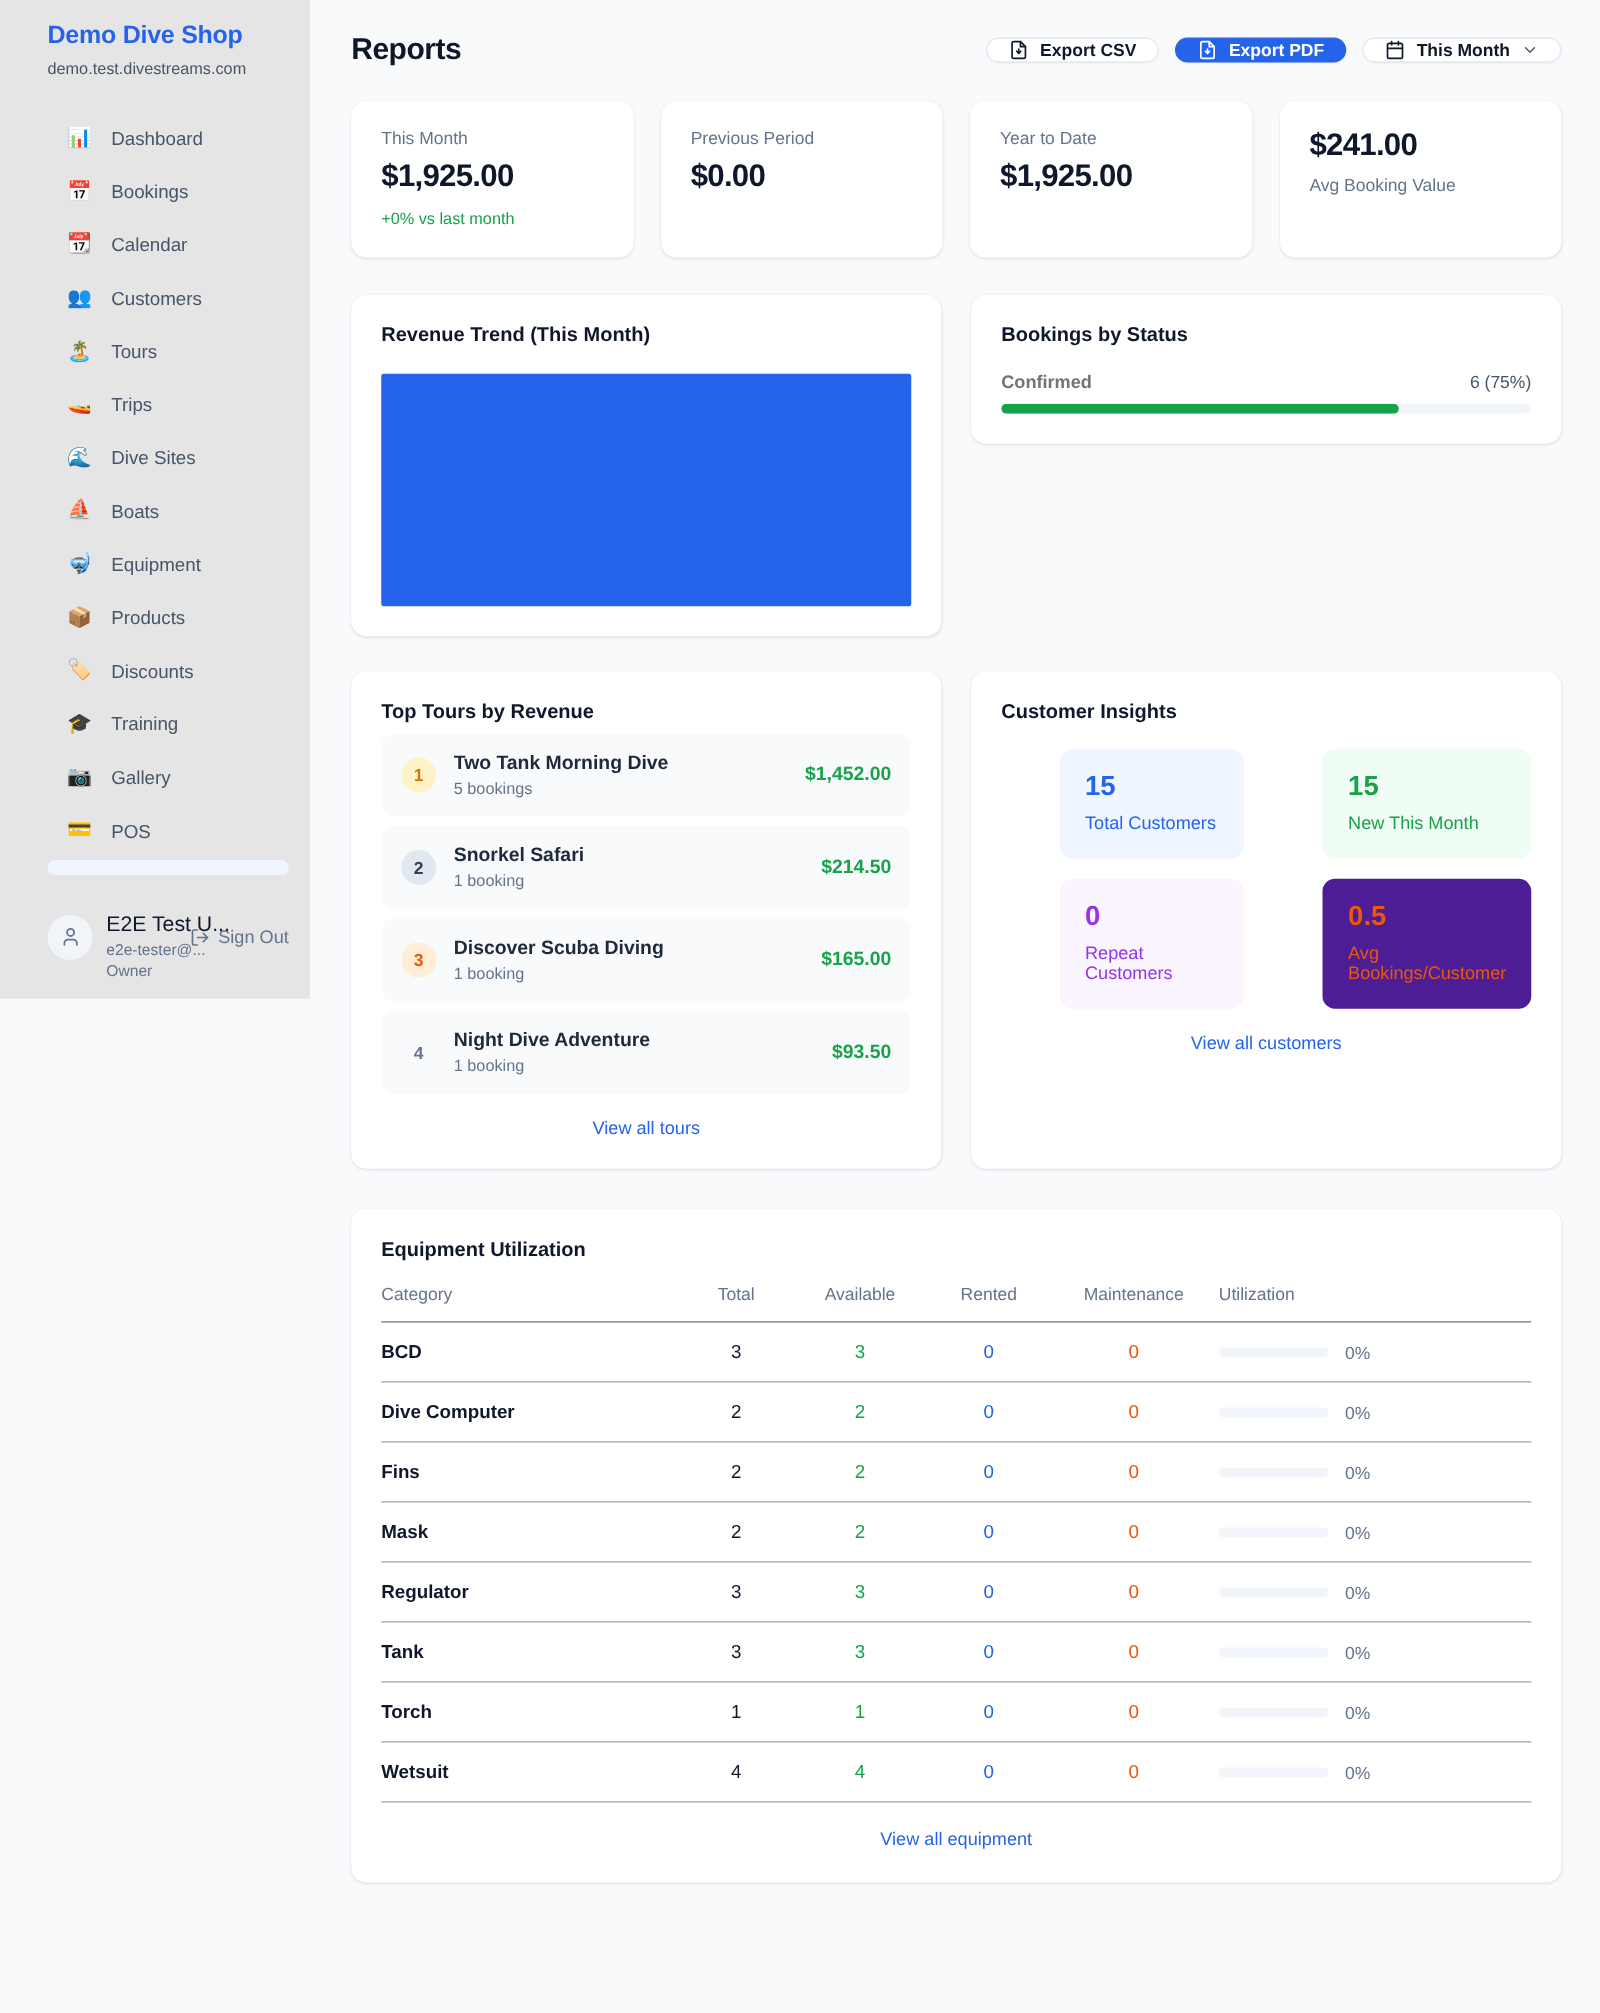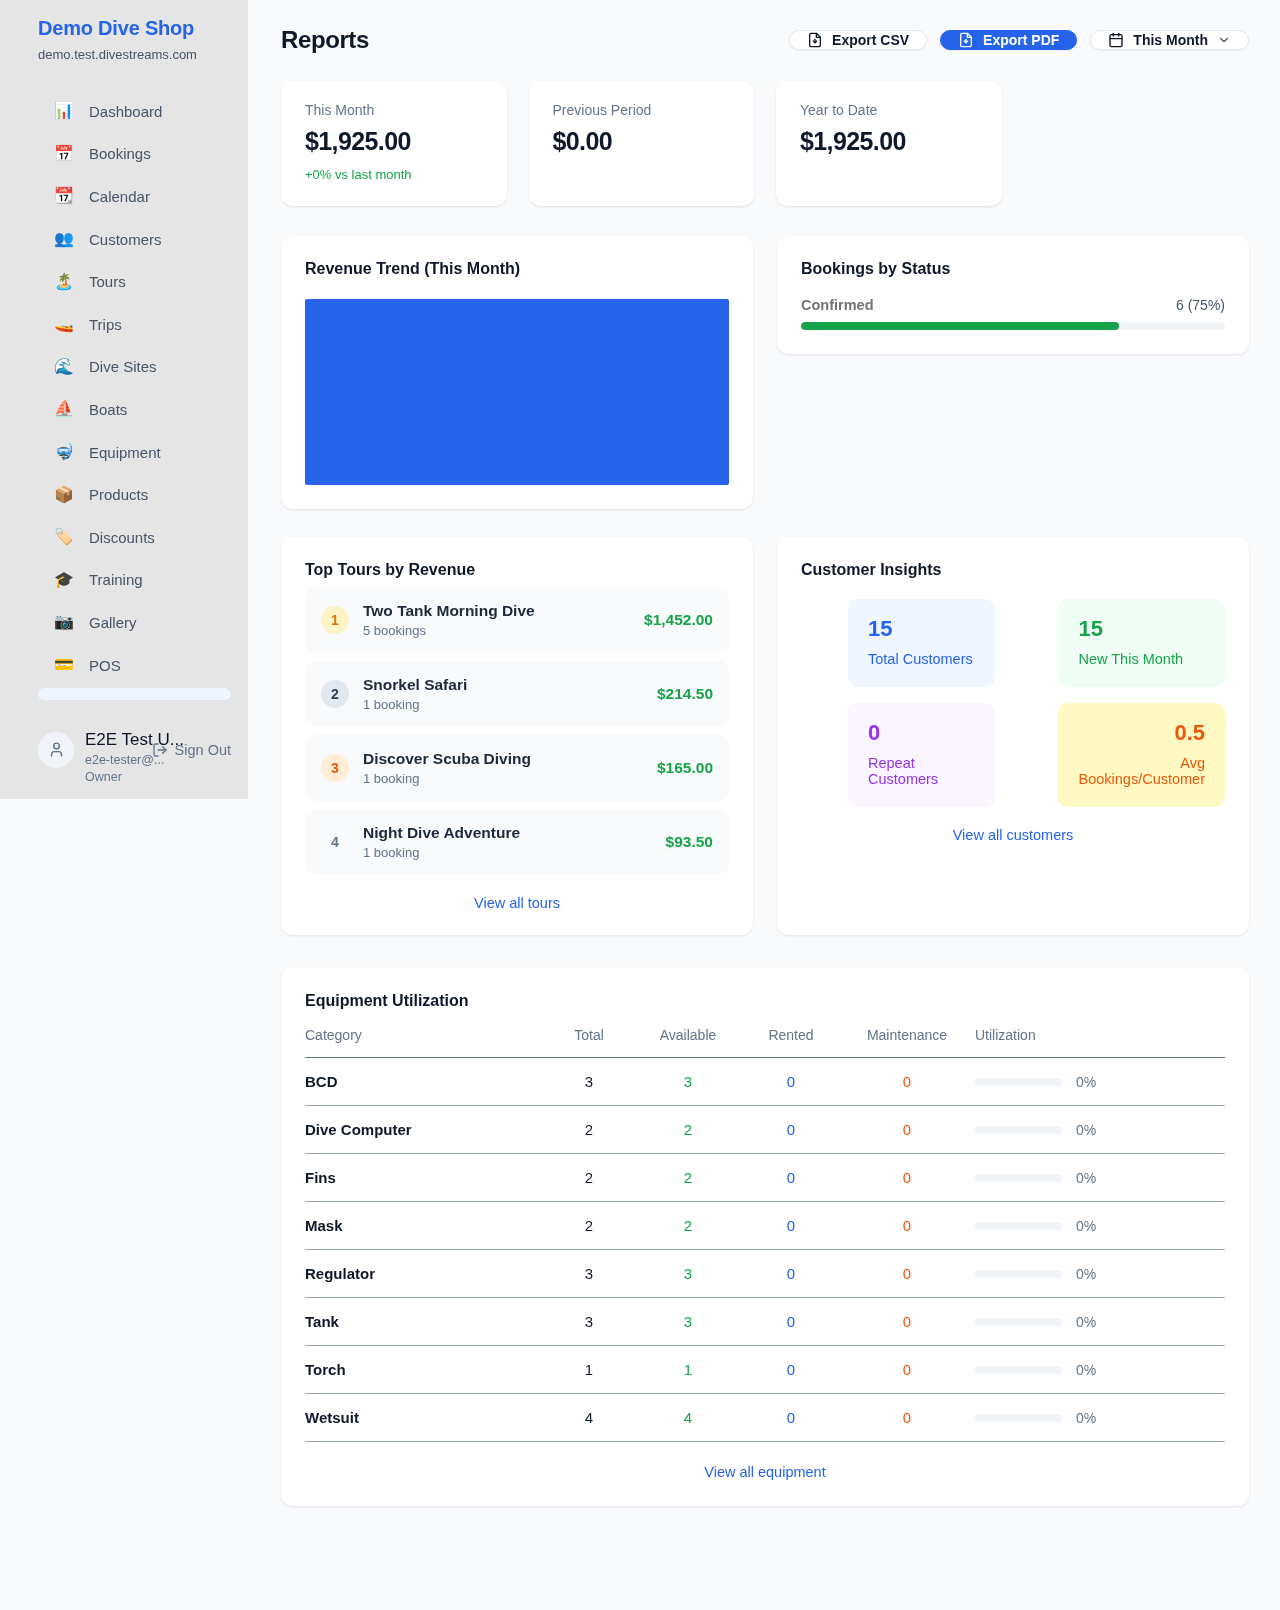--- a/index.html
+++ b/index.html
@@ -122,21 +122,21 @@
     color:#2563eb; font-size:14.5px; text-decoration:none;
     margin-top:20px; cursor:pointer;
   }
   .tiles { display:grid; grid-template-columns:1fr 1fr; gap:16px; margin-top:20px; }
   .tile { border-radius:10px; padding:17px 20px 20px; min-height:82px;margin-left:47px; }
   .tile-value { font-size:22px; font-weight:bold; }
   .tile-label { font-size:14.5px; margin-top:9px; }
   .tile.blue   { background:#eff6ff; } .tile.blue  .tile-value, .tile.blue  .tile-label { color:#2563eb; }
   .tile.green  { background:#f0fdf4; } .tile.green .tile-value, .tile.green .tile-label { color:#16a34a; }
   .tile.purple { background:#faf5ff; } .tile.purple .tile-value, .tile.purple .tile-label { color:#9333ea; }
-  .tile.orange { background:#fef9c3;text-align:right; } .tile.orange .tile-value, .tile.orange .tile-label { color:#ea580c; }
+  .tile.orange { background:#4c1d95; } .tile.orange .tile-value, .tile.orange .tile-label { color:#ea580c; }
   
   .equip-card { margin-top:32px; padding:25px 24px 26px; }
   .equip-table { margin-top:17px; }
   .t-row {
     display:grid;
     grid-template-columns:1fr 88px 110px 96px 136px 250px;
     align-items:center;
   }
   .t-head { padding-bottom:14px; border-bottom:1px solid #64748b; }
   .th { font-size:14px; color:#64748b; }
@@ -290,20 +290,24 @@
       <div class="stat-delta">+0% vs last month</div>
     </div>
     <div class="card stat-card">
       <div class="stat-label">Previous Period</div>
       <div class="stat-value">$0.00</div>
     </div>
     <div class="card stat-card">
       <div class="stat-label">Year to Date</div>
       <div class="stat-value">$1,925.00</div>
     </div>
+    <div class="card stat-card value-first">
+      <div class="stat-value">$241.00</div>
+      <div class="stat-label">Avg Booking Value</div>
+    </div>
   </section>
 
   <section class="charts-row">
     <div class="card chart-card">
       <div class="card-title">Revenue Trend (This Month)</div>
       <div class="revenue-bar"></div>
     </div>
     <div class="card chart-card">
       <div class="card-title">Bookings by Status</div>
       <div class="status-row">

